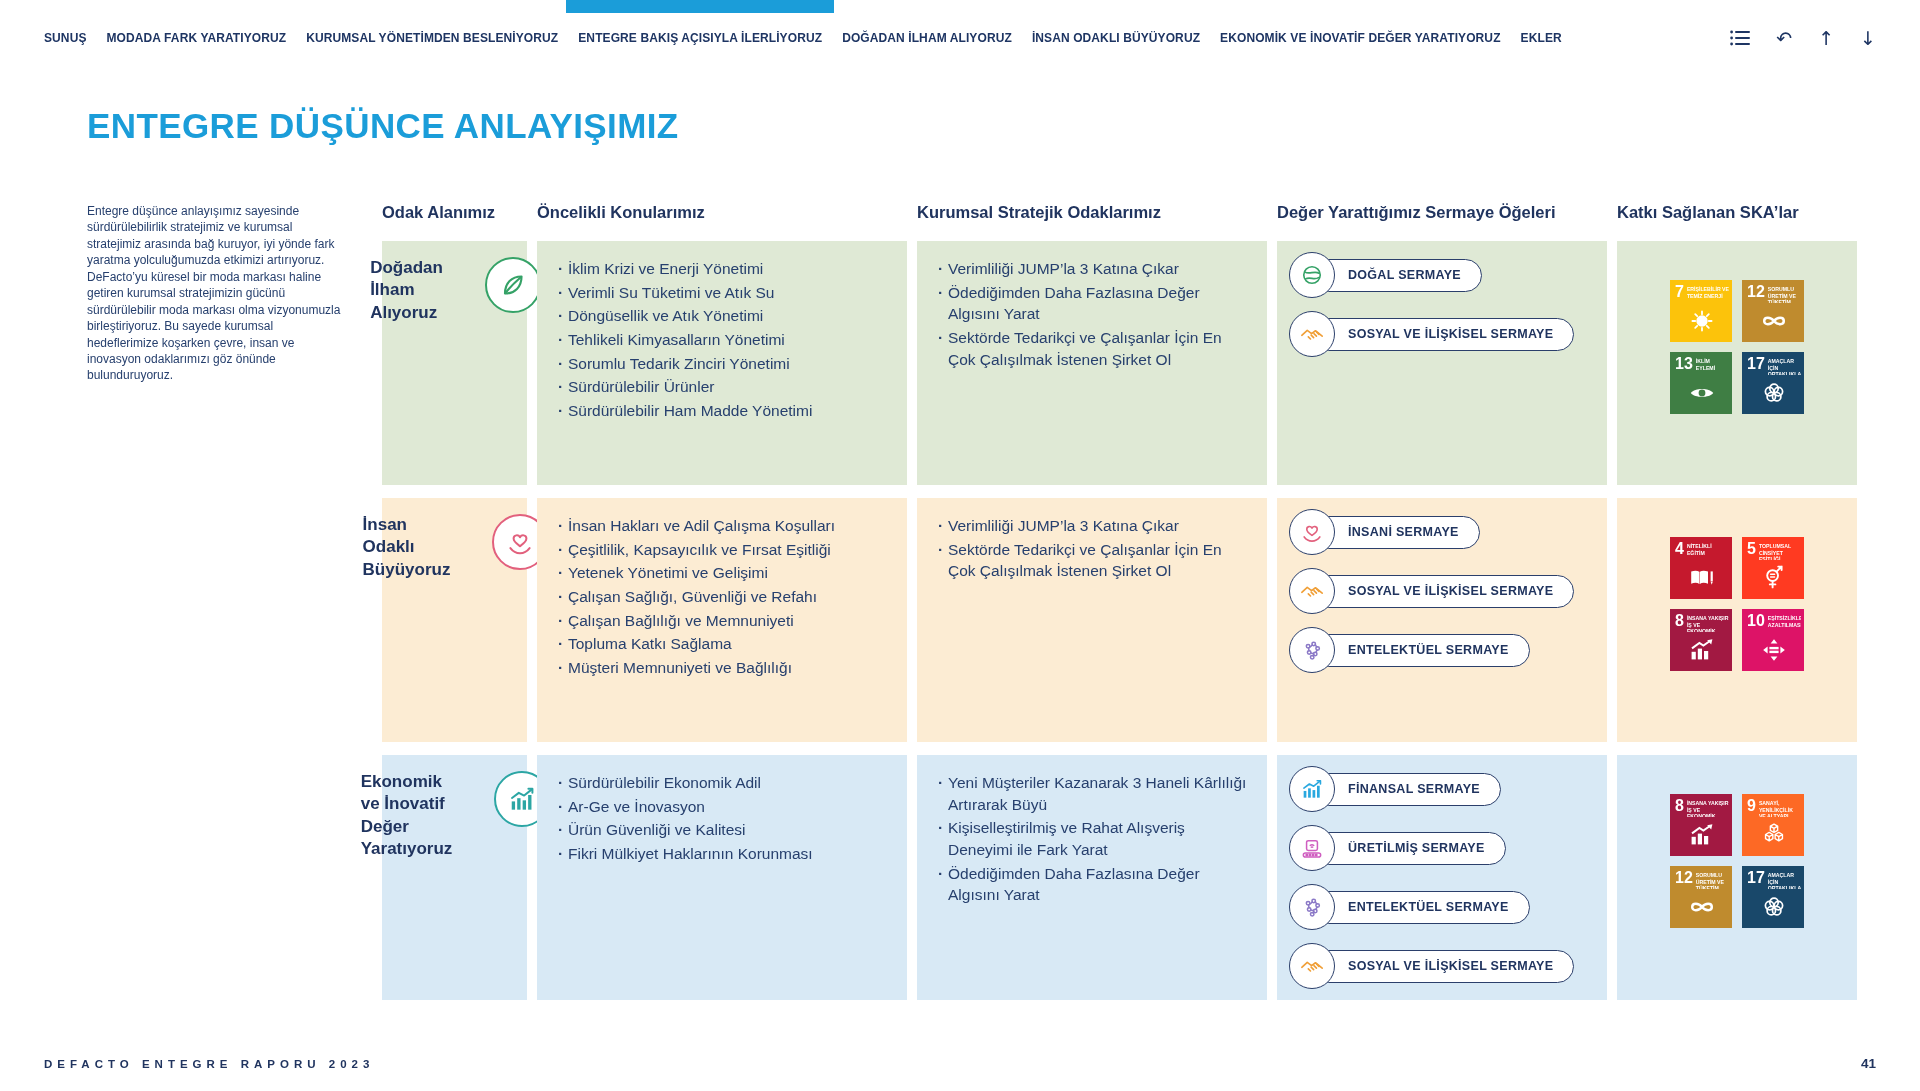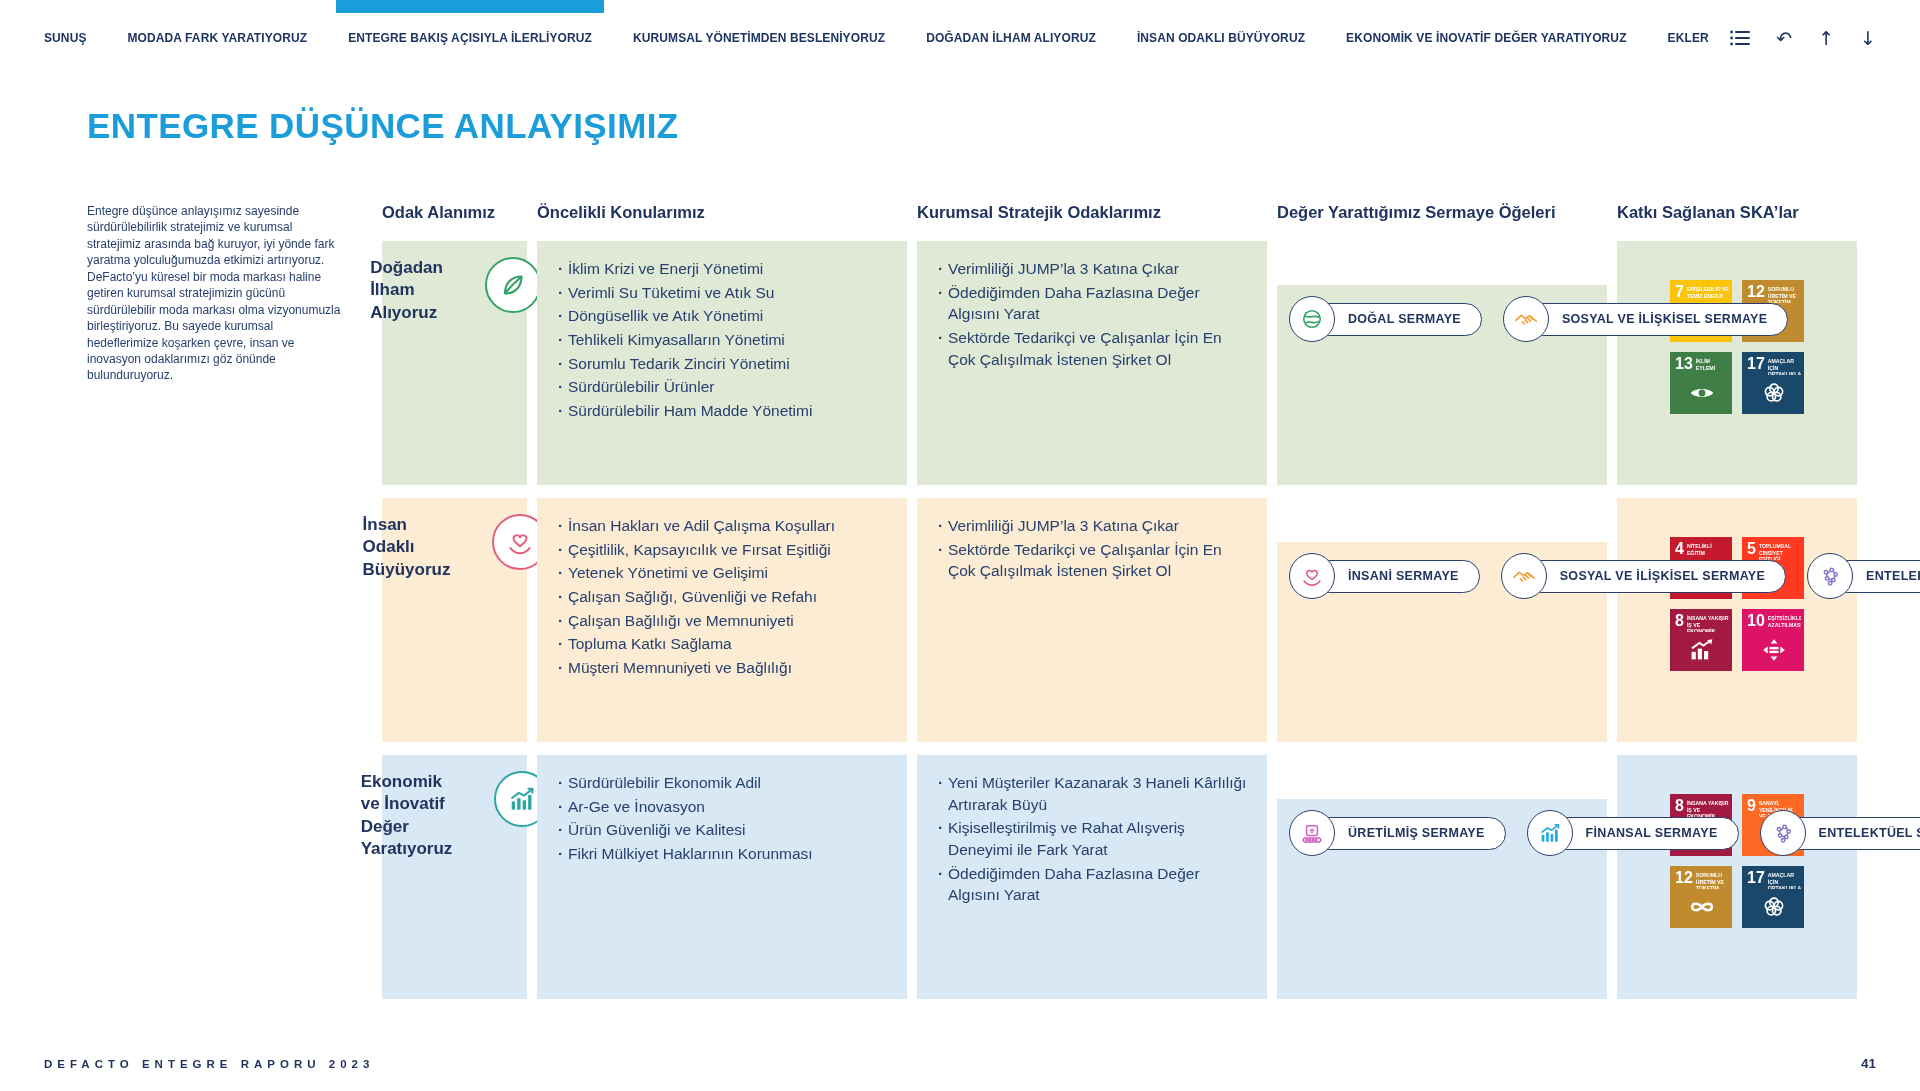--- a/index.html
+++ b/index.html
@@ -6,21 +6,21 @@
   html,body { background:#ffffff; }
   .page {
     position:relative; width:1920px; height:1091px; background:#ffffff; overflow:hidden;
     font-family:"Liberation Sans", sans-serif; color:#27406e;
   }
   
   .topnav {
     position:absolute; top:0; left:0; right:0; height:76px;
     display:flex; align-items:center; padding:0 44px; background:#fff;
   }
-  .nav-items { display:flex; align-items:flex-start; gap:41px; height:100%; }
+  .nav-items { display:flex; align-items:flex-start; gap:20px; height:100%; }
   .nav-item {
     position:relative; display:flex; align-items:center; height:100%;
     font-size:12px; font-weight:700; letter-spacing:.1px; color:#1e3563;
     white-space:nowrap; cursor:pointer;
   }
   .nav-item.active::before {
     content:""; position:absolute; top:0; left:-12px; right:-12px; height:13px; background:var(--accent);
   }
   .nav-icons { margin-left:auto; display:flex; align-items:center; gap:26px; }
   .nav-icon {
@@ -50,21 +50,21 @@
   .focus-icon {
     width:56px; height:56px; border-radius:50%; background:#fff;
     border:2px solid var(--ic); display:flex; align-items:center; justify-content:center;
     margin:0 0 20px 6px; flex:none;
   }
   .c-list { padding:17px 18px 10px 16px; }
   .bullet { display:flex; font-size:15.5px; line-height:1.4; color:#27406e; margin-bottom:2px; }
   .bullet .dot { width:15px; flex:none; text-align:center; font-weight:700; }
   .bullet .bt { flex:1; }
   
-  .c-caps { padding:11px 0 11px 12px; display:flex; flex-direction:row; gap:21px; justify-content:flex-start;margin-top:44px; }
+  .c-caps { padding:11px 0 11px 12px; display:flex; flex-direction:column; gap:13px; justify-content:flex-start; }
   .cap { position:relative; height:46px; display:flex; align-items:center; width:max-content; }
   .cap-circle {
     position:absolute; left:0; top:0; width:46px; height:46px; border-radius:50%;
     background:#fff; border:1.5px solid #2b3f6b; display:flex; align-items:center; justify-content:center; z-index:2;
   }
   .cap-pill {
     margin-left:23px; height:33px; display:flex; align-items:center;
     background:#fff; border:1.5px solid #2b3f6b; border-radius:17px;
     padding:0 20px 0 35px; font-size:12.5px; font-weight:700; letter-spacing:.3px;
     color:#20345f; white-space:nowrap;
@@ -88,22 +88,22 @@
 </style>
 </head>
 <body>
 
 <div class="page">
 
   <header class="topnav">
     <nav class="nav-items">
         <div class="nav-item">SUNUŞ</div>
         <div class="nav-item">MODADA FARK YARATIYORUZ</div>
+        <div class="nav-item">KURUMSAL YÖNETİMDEN BESLENİYORUZ</div>
         <div class="nav-item active">ENTEGRE BAKIŞ AÇISIYLA İLERLİYORUZ</div>
-        <div class="nav-item">KURUMSAL YÖNETİMDEN BESLENİYORUZ</div>
         <div class="nav-item">DOĞADAN İLHAM ALIYORUZ</div>
         <div class="nav-item">İNSAN ODAKLI BÜYÜYORUZ</div>
         <div class="nav-item">EKONOMİK VE İNOVATİF DEĞER YARATIYORUZ</div>
         <div class="nav-item">EKLER</div>
       </nav>
     <div class="nav-icons">
         <span class="nav-icon">
           <svg width="20" height="16" viewBox="0 0 20 16">
             <g fill="#1e3563">
               <circle cx="1.6" cy="2" r="1.4"></circle>
@@ -485,54 +485,54 @@
             </div>
             <div class="bullet">
               <span class="dot">·</span>
               <span class="bt">Ödediğimden Daha Fazlasına Değer Algısını Yarat</span>
             </div>
           </div>
           <div class="cell c-caps">
             <div class="cap">
               <span class="cap-circle">
                 <svg viewBox="0 0 24 24" width="26" height="26">
+                  <g fill="#29a8df">
+                    <rect x="4.3" y="13.8" width="2.5" height="6.2"></rect>
+                    <rect x="8.4" y="11.4" width="2.5" height="8.6"></rect>
+                    <rect x="12.5" y="13" width="2.5" height="7"></rect>
+                    <rect x="16.6" y="9" width="2.5" height="11"></rect>
+                  </g>
+                  <g fill="none" stroke="#29a8df" stroke-width="1.5" stroke-linecap="round" stroke-linejoin="round">
+                    <path d="M4.5 11.2 L9.6 7.4 L13.6 9.4 L19.6 4.6"></path>
+                    <path d="M16.8 4.4 L19.8 4.4 L19.8 7.4"></path>
+                  </g>
+                </svg>
+              </span>
+              <span class="cap-pill">FİNANSAL SERMAYE</span>
+            </div>
+            <div class="cap">
+              <span class="cap-circle">
+                <svg viewBox="0 0 24 24" width="26" height="26">
                   <g fill="none" stroke="#cf5ec0" stroke-width="1.4" stroke-linecap="round" stroke-linejoin="round">
                     <rect x="7" y="5.2" width="10" height="9" rx="1.6"></rect>
                     <path d="M10.4 9.6 a3 3 0 0 1 3.2 0"></path>
                     <path d="M11.4 11.2 a1.5 1.5 0 0 1 1.2 0"></path>
                     <rect x="4" y="16.6" width="16" height="3.8" rx="1.9"></rect>
                     <circle cx="7.2" cy="18.5" r="0.7"></circle>
                     <circle cx="10.1" cy="18.5" r="0.7"></circle>
                     <circle cx="13" cy="18.5" r="0.7"></circle>
                     <circle cx="15.9" cy="18.5" r="0.7"></circle>
                   </g>
                 </svg>
               </span>
               <span class="cap-pill">ÜRETİLMİŞ SERMAYE</span>
             </div>
             <div class="cap">
               <span class="cap-circle">
                 <svg viewBox="0 0 24 24" width="26" height="26">
-                  <g fill="#29a8df">
-                    <rect x="4.3" y="13.8" width="2.5" height="6.2"></rect>
-                    <rect x="8.4" y="11.4" width="2.5" height="8.6"></rect>
-                    <rect x="12.5" y="13" width="2.5" height="7"></rect>
-                    <rect x="16.6" y="9" width="2.5" height="11"></rect>
-                  </g>
-                  <g fill="none" stroke="#29a8df" stroke-width="1.5" stroke-linecap="round" stroke-linejoin="round">
-                    <path d="M4.5 11.2 L9.6 7.4 L13.6 9.4 L19.6 4.6"></path>
-                    <path d="M16.8 4.4 L19.8 4.4 L19.8 7.4"></path>
-                  </g>
-                </svg>
-              </span>
-              <span class="cap-pill">FİNANSAL SERMAYE</span>
-            </div>
-            <div class="cap">
-              <span class="cap-circle">
-                <svg viewBox="0 0 24 24" width="26" height="26">
                   <g fill="none" stroke="#8b79c7" stroke-width="1.4" stroke-linecap="round" stroke-linejoin="round">
                     <circle cx="8.4" cy="8.6" r="1.6"></circle>
                     <circle cx="13.6" cy="6.4" r="1.6"></circle>
                     <circle cx="17.2" cy="10.6" r="1.6"></circle>
                     <circle cx="15" cy="15.6" r="1.6"></circle>
                     <circle cx="9.4" cy="14.2" r="1.6"></circle>
                     <circle cx="12.2" cy="18.6" r="1.6"></circle>
                     <path d="M9.7 9.7 L12.4 7.3 M15 7.1 L16.4 9.3 M16.7 12 L15.6 14.2 M13.7 16.2 L13 17.6 M10.9 14.8 L13.5 15.4 M8.9 10.2 L9.2 12.7"></path>
                   </g>
                 </svg>

